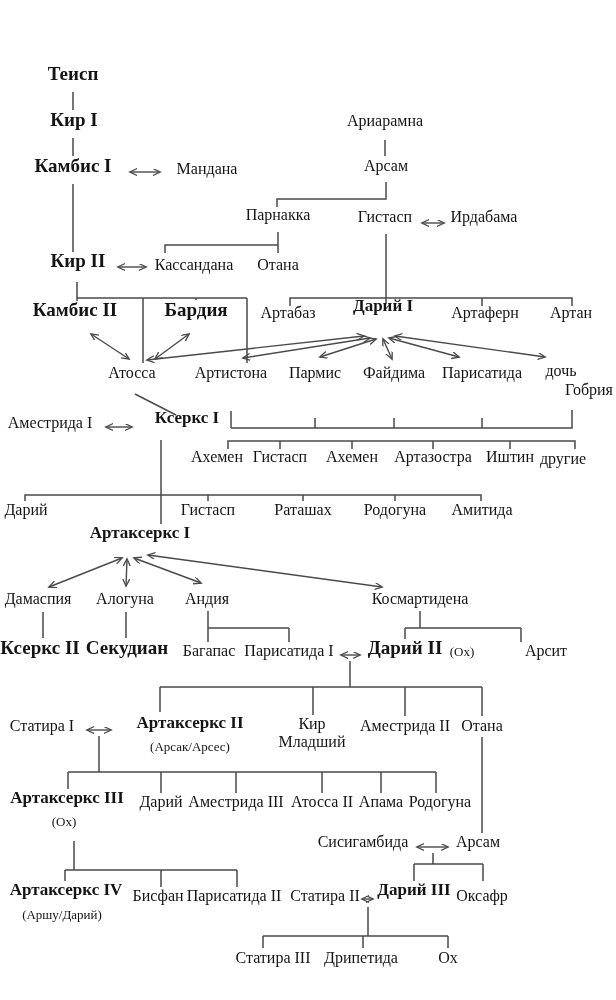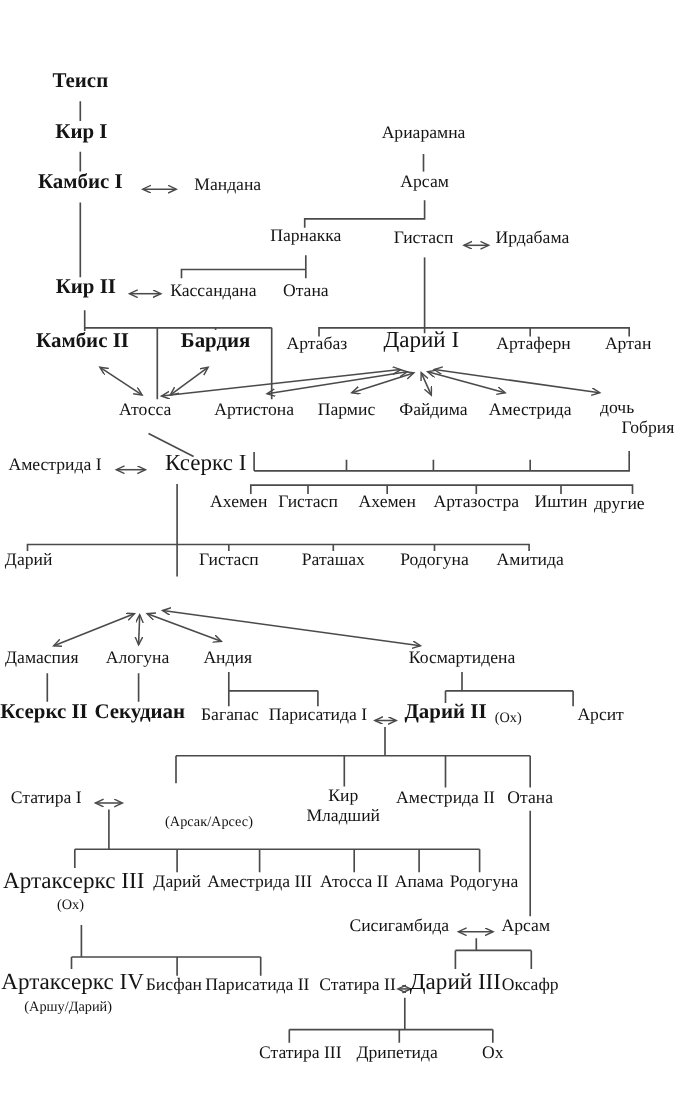--- a/index.html
+++ b/index.html
@@ -2,21 +2,21 @@
 <html><head>
 <meta charset="utf-8">
 <style>
   html,body{margin:0;padding:0;background:#fff;}
   .stage{position:relative;width:616px;height:1000px;background:#fff;overflow:hidden;
          font-family:"Liberation Serif","DejaVu Serif",serif;color:#141414;}
   .lines{position:absolute;left:0;top:0;}
   .p{position:absolute;transform:translateX(-50%);white-space:nowrap;
      font-size:16px;line-height:1.05;color:#141414;}
   .b{font-weight:bold;font-size:19px;}
-  .big{font-weight:normal;font-size:21px;}
+  .big{font-weight:bold;font-size:17px;}
   .sm{font-size:13px;}
   .t{font-weight:bold;font-size:30px;letter-spacing:.5px;}
 </style>
 </head>
 <body>
 
 <div class="stage">
 
   <svg class="lines" width="616" height="1000" viewBox="0 0 616 1000">
     <defs>
@@ -89,48 +89,50 @@
   <div class="p b" style="left:75px;top:300px">Камбис II</div>
   <div class="p b" style="left:196px;top:300px">Бардия</div>
   <div class="p" style="left:288px;top:305px">Артабаз</div>
   <div class="p big" style="left:383px;top:297px">Дарий I</div>
   <div class="p" style="left:485px;top:305px">Артаферн</div>
   <div class="p" style="left:571px;top:305px">Артан</div>
   <div class="p" style="left:132px;top:365px">Атосса</div>
   <div class="p" style="left:231px;top:365px">Артистона</div>
   <div class="p" style="left:315px;top:365px">Пармис</div>
   <div class="p" style="left:394px;top:365px">Файдима</div>
-  <div class="p" style="left:482px;top:365px">Аместрида</div>
+  <div class="p" style="left:482px;top:365px">Парисатида</div>
   <div class="p" style="left:561px;top:363px">дочь</div>
   <div class="p" style="left:589px;top:382px">Гобрия</div>
   <div class="p" style="left:50px;top:415px">Аместрида I</div>
   <div class="p big" style="left:187px;top:409px">Ксеркс I</div>
   <div class="p" style="left:217px;top:449px">Ахемен</div>
   <div class="p" style="left:280px;top:449px">Гистасп</div>
   <div class="p" style="left:352px;top:449px">Ахемен</div>
   <div class="p" style="left:433px;top:449px">Артазостра</div>
   <div class="p" style="left:510px;top:449px">Иштин</div>
   <div class="p" style="left:563px;top:451px">другие</div>
   <div class="p" style="left:26px;top:502px">Дарий</div>
   <div class="p" style="left:208px;top:502px">Гистасп</div>
   <div class="p" style="left:303px;top:502px">Раташах</div>
   <div class="p" style="left:395px;top:502px">Родогуна</div>
   <div class="p" style="left:482px;top:502px">Амитида</div>
+  <div class="p big" style="left:140px;top:524px">Артаксеркс I</div>
   <div class="p" style="left:38px;top:591px">Дамаспия</div>
   <div class="p" style="left:125px;top:591px">Алогуна</div>
   <div class="p" style="left:207px;top:591px">Андия</div>
   <div class="p" style="left:420px;top:591px">Космартидена</div>
   <div class="p b" style="left:40px;top:638px">Ксеркс II</div>
   <div class="p b" style="left:127px;top:638px">Секудиан</div>
   <div class="p" style="left:209px;top:643px">Багапас</div>
   <div class="p" style="left:289px;top:643px">Парисатида I</div>
   <div class="p b" style="left:405px;top:638px">Дарий II</div>
   <div class="p sm" style="left:462px;top:645px">(Ох)</div>
   <div class="p" style="left:546px;top:643px">Арсит</div>
   <div class="p" style="left:42px;top:718px">Статира I</div>
+  <div class="p big" style="left:190px;top:714px">Артаксеркс II</div>
   <div class="p sm" style="left:190px;top:740px">(Арсак/Арсес)</div>
   <div class="p" style="left:312px;top:716px">Кир</div>
   <div class="p" style="left:312px;top:734px">Младший</div>
   <div class="p" style="left:405px;top:718px">Аместрида II</div>
   <div class="p" style="left:482px;top:718px">Отана</div>
   <div class="p big" style="left:67px;top:789px">Артаксеркс III</div>
   <div class="p sm" style="left:64px;top:815px">(Ох)</div>
   <div class="p" style="left:161px;top:794px">Дарий</div>
   <div class="p" style="left:236px;top:794px">Аместрида III</div>
   <div class="p" style="left:322px;top:794px">Атосса II</div>

